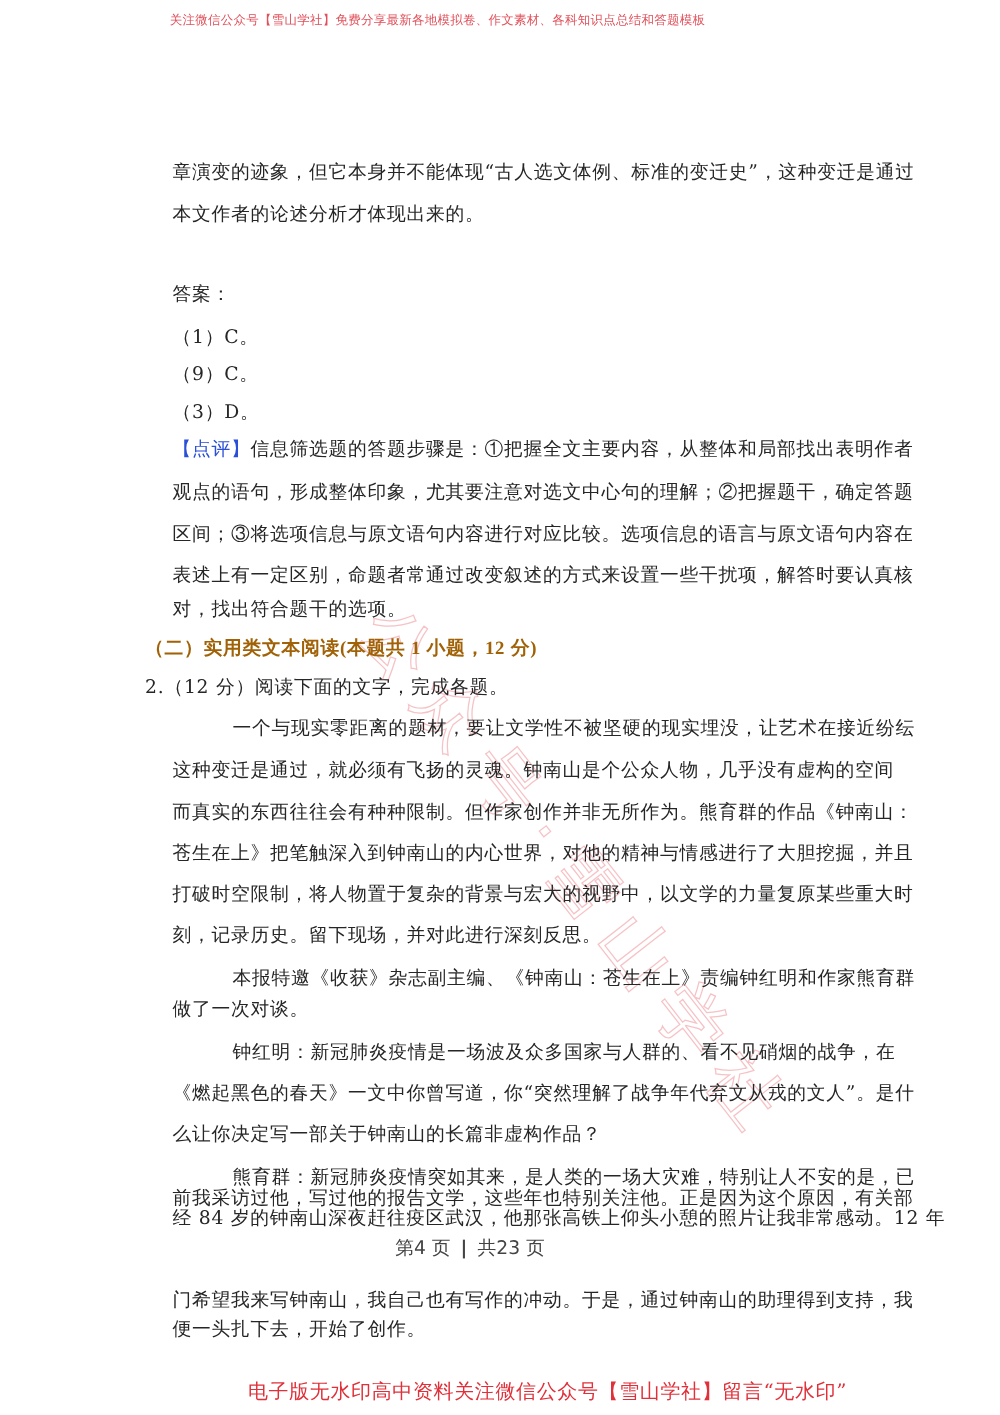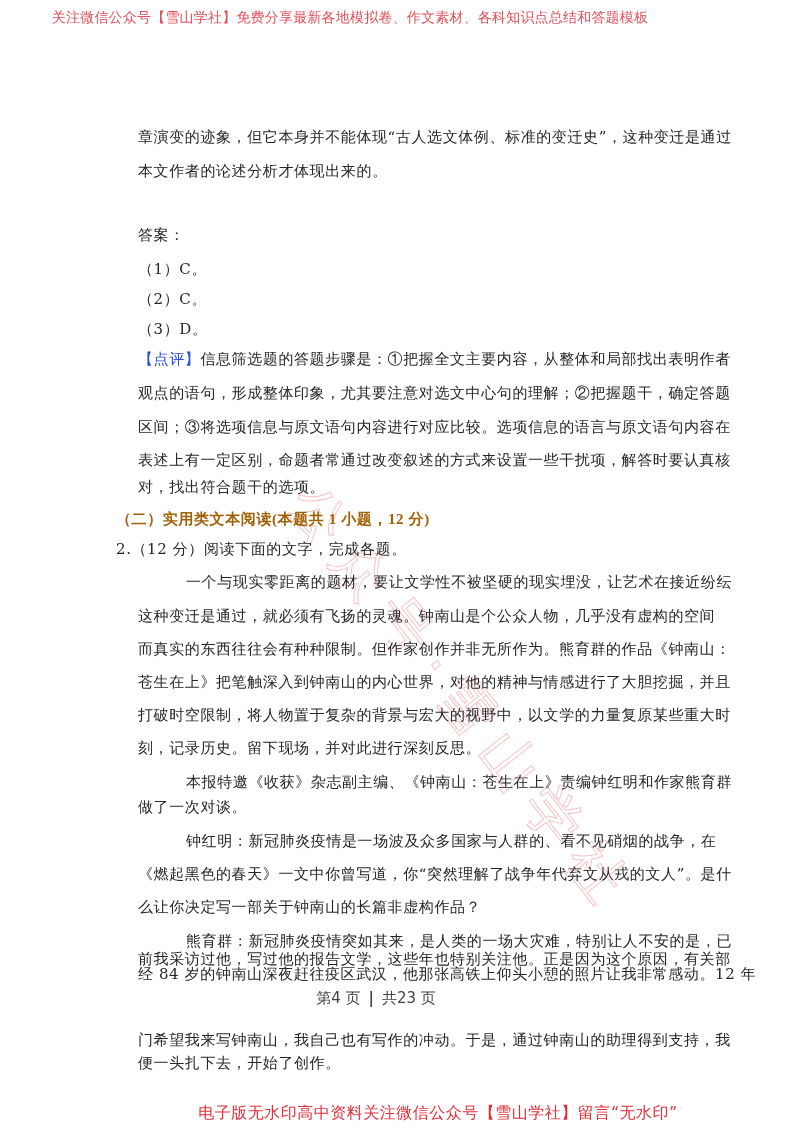--- a/index.html
+++ b/index.html
@@ -14,21 +14,21 @@
       overflow: hidden;
       font-family: "DejaVu Serif", "Liberation Serif", serif;
       color: #2a2a2a;
     }
     .top-banner {
       position: absolute;
       top: 9px;
       left: 0;
       width: 700px;
       text-align: center;
-      font-size: 14px;
+      font-size: 10px;
       color: #e0505a;
       letter-spacing: 0.2px;
     }
     .content {
       position: absolute;
       left: 138px;
       top: 0;
       width: 530px;
     }
     .line {
@@ -100,21 +100,21 @@
 
 <div class="watermark">公众号·雪山学社</div>
 
 <div class="content">
 
   <div class="line" style="top:102px;">章演变的迹象，但它本身并不能体现“古人选文体例、标准的变迁史”，这种变迁是通过</div>
   <div class="line" style="top:136px;">本文作者的论述分析才体现出来的。</div>
 
   <div class="line" style="top:200px;">答案：</div>
   <div class="line" style="top:234px;">（1）C。</div>
-  <div class="line" style="top:264px;">（2）C。</div>
+  <div class="line" style="top:264px;">（9）C。</div>
   <div class="line" style="top:294px;">（3）D。</div>
 
   <div class="line" style="top:324px;">
     <span class="comment-tag">【点评】</span><span>信息筛选题的答题步骤是：①把握全文主要内容，从整体和局部找出表明作者</span>
   </div>
   <div class="line" style="top:358px;">观点的语句，形成整体印象，尤其要注意对选文中心句的理解；②把握题干，确定答题</div>
   <div class="line" style="top:392px;">区间；③将选项信息与原文语句内容进行对应比较。选项信息的语言与原文语句内容在</div>
   <div class="line" style="top:425px;">表述上有一定区别，命题者常通过改变叙述的方式来设置一些干扰项，解答时要认真核</div>
   <div class="line" style="top:452px;">对，找出符合题干的选项。</div>
 

